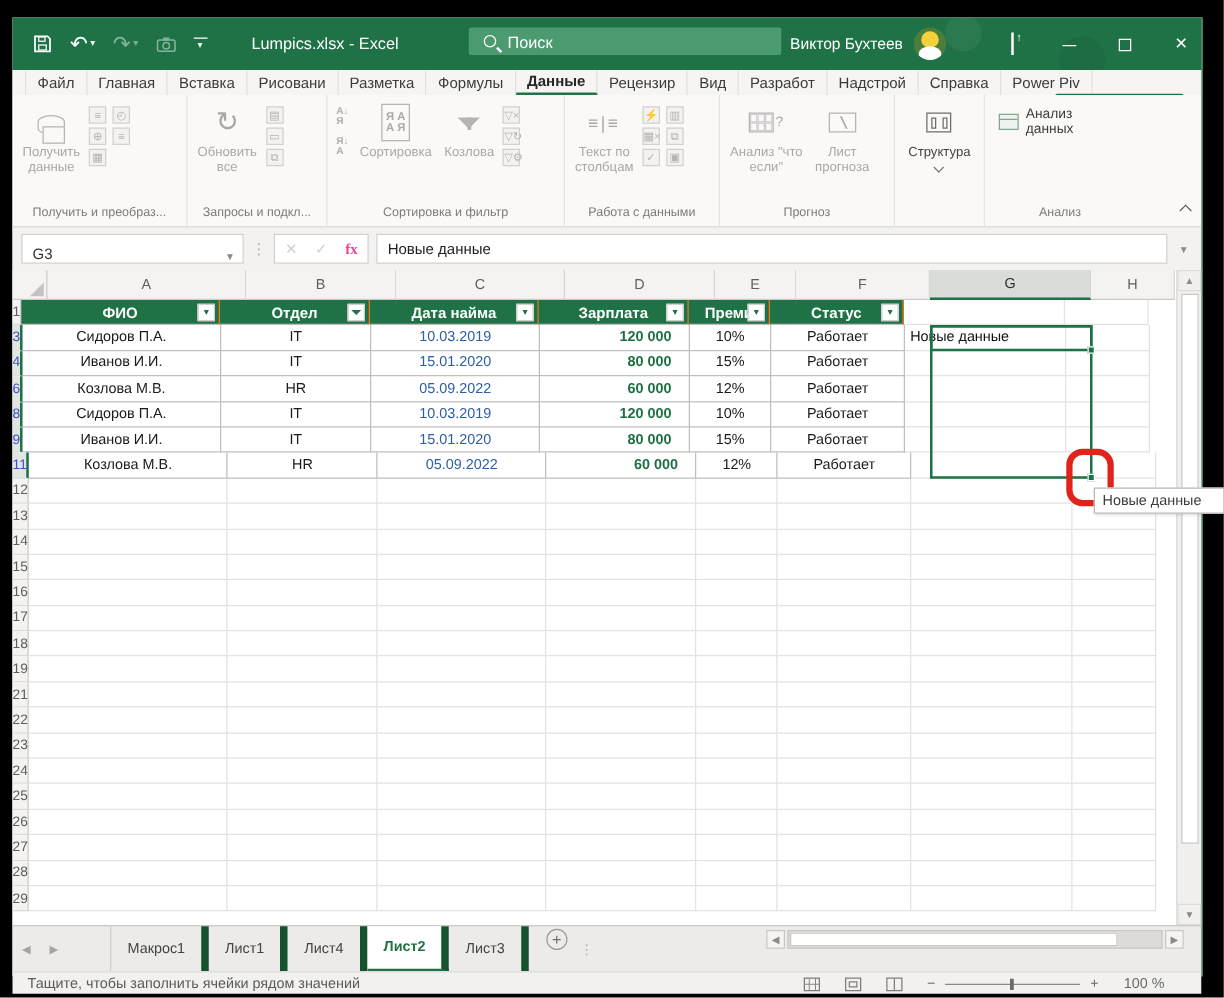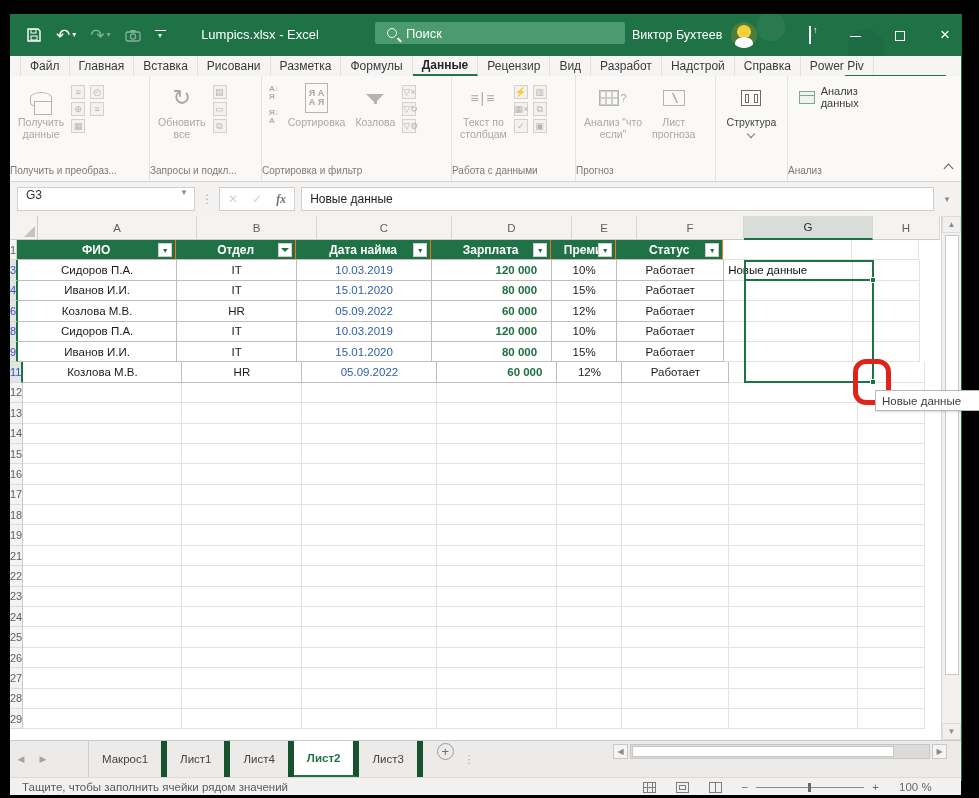--- a/index.html
+++ b/index.html
@@ -41,21 +41,21 @@
   .sharebtn{position:absolute;right:14px;top:19px;height:17px;background:#fff;border:1px solid #217346;
             color:#217346;font-size:11.5px;font-weight:bold;display:flex;align-items:center;gap:5px;
             padding:0 9px;border-radius:2px}
   .shareic{width:9px;height:8px;border:1.2px solid #217346;border-top:none;position:relative;display:inline-block}
   .shareic::after{content:"↑";position:absolute;left:1px;top:-7px;font-size:9px;font-weight:bold}
 
   
   .ribbon{flex:0 0 106px;background:#FAF9F8;border-bottom:1px solid #D6D5D4;display:flex;position:relative}
   .rgroup{display:flex;flex-direction:column;border-right:1px solid #E4E3E2}
   .rbody{flex:1;display:flex;align-items:flex-start;padding:5px 5px 0;gap:4px}
-  .rlabel{height:17px;font-size:10px;color:#7C7B7A;text-align:left;white-space:nowrap;
+  .rlabel{height:17px;font-size:10px;color:#7C7B7A;text-align:center;white-space:nowrap;
           overflow:hidden;line-height:14px}
   .bigbtn{display:flex;flex-direction:column;align-items:center;font-size:10.5px;line-height:12px;
           color:#A9A8A7;text-align:center;padding:2px 3px;gap:3px;white-space:pre-line}
   .bigbtn.on{color:#444}
   .bico{height:30px;display:flex;align-items:center;justify-content:center;color:#A9A8A7;font-size:22px}
   .bigbtn.on .bico{color:#5E5E5E}
   .minis{display:grid;grid-template-columns:16px 16px;gap:3px;padding-top:4px}
   .minis.one{grid-template-columns:16px}
   .mi{width:14px;height:14px;border:1px solid #D2D1D0;background:#F3F2F1;color:#B5B4B3;
       font-size:9px;line-height:13px;text-align:center}
@@ -77,26 +77,26 @@
   .chev-dn{width:6px;height:6px;border-right:1.4px solid #777;border-bottom:1.4px solid #777;transform:rotate(45deg)}
   .chev-up{width:7px;height:7px;border-left:1.6px solid #5f5f5f;border-top:1.6px solid #5f5f5f;transform:rotate(45deg)}
   .collapse{position:absolute;right:9px;bottom:9px}
   .adbtn{display:flex;align-items:center;gap:6px;font-size:11px;color:#3d3d3d;padding:4px 6px}
   .adico{width:16px;height:13px;border:1.5px solid #7fa98f;background:#eef3ef;position:relative}
   .adico::after{content:"";position:absolute;left:0;top:3px;right:0;border-top:1px solid #7fa98f}
 
   
   .fbar{flex:0 0 34px;background:#F3F2F1;display:flex;align-items:center;padding:0 7px;gap:6px}
   .namebox{width:178px;height:24px;background:#fff;border:1px solid #D0CFCE;display:flex;
-           align-items:flex-start;font-size:12px;color:#333;padding-left:8px;position:relative}
+           align-items:flex-end;font-size:12px;color:#333;padding-left:8px;position:relative}
   .namebox .dd{position:absolute;right:6px;font-size:8px;color:#8A8A8A}
   .vdots{color:#B0AFAE;font-size:12px;letter-spacing:0}
   .fbtns{height:24px;background:#fff;border:1px solid #D0CFCE;display:flex;align-items:center;
          padding:0 8px;gap:14px;font-size:12px}
-  .fx{font-style:italic;font-family:"Liberation Serif",serif;color:#737373;font-weight:bold}
+  .fx{font-family:"Liberation Serif",serif;color:#ec4899;font-weight:bold}
   .ffield{flex:1;height:24px;background:#fff;border:1px solid #D0CFCE;display:flex;align-items:center;
           font-size:12px;color:#222;padding-left:8px}
   .fexp{font-size:8px;color:#8A8A8A;padding:0 3px}
 
   
   .gridwrap{flex:0 0 524px;position:relative;background:#fff;overflow:hidden}
   .c-rh{width:28px}.c-a{width:159px}.c-b{width:120px}.c-c{width:135px}.c-d{width:120px}
   .c-e{width:65px}.c-f{width:107px}.c-g{width:129px}.c-h{width:67px}
   *{box-sizing:border-box}
   .hdr-row{height:24px;display:flex}

